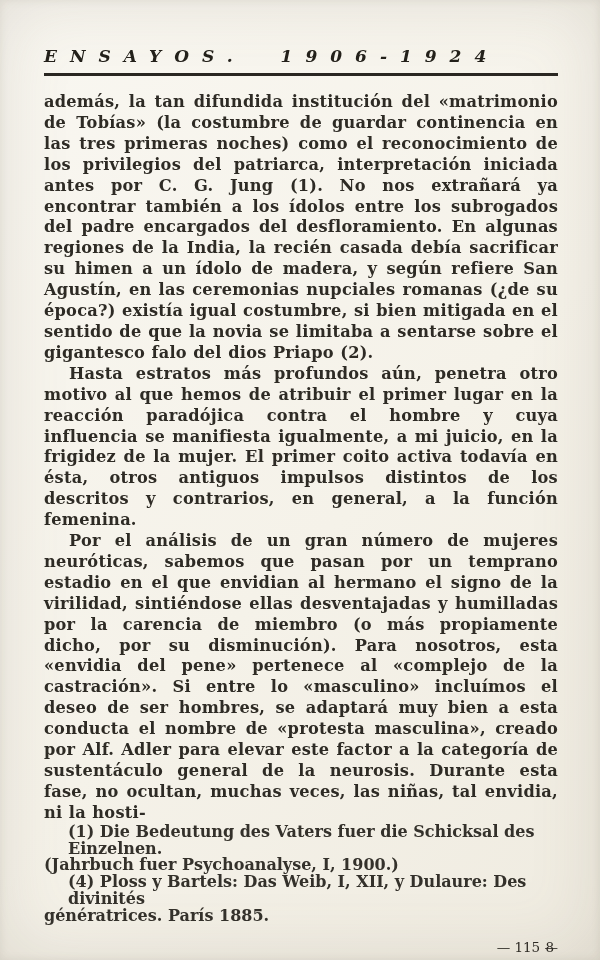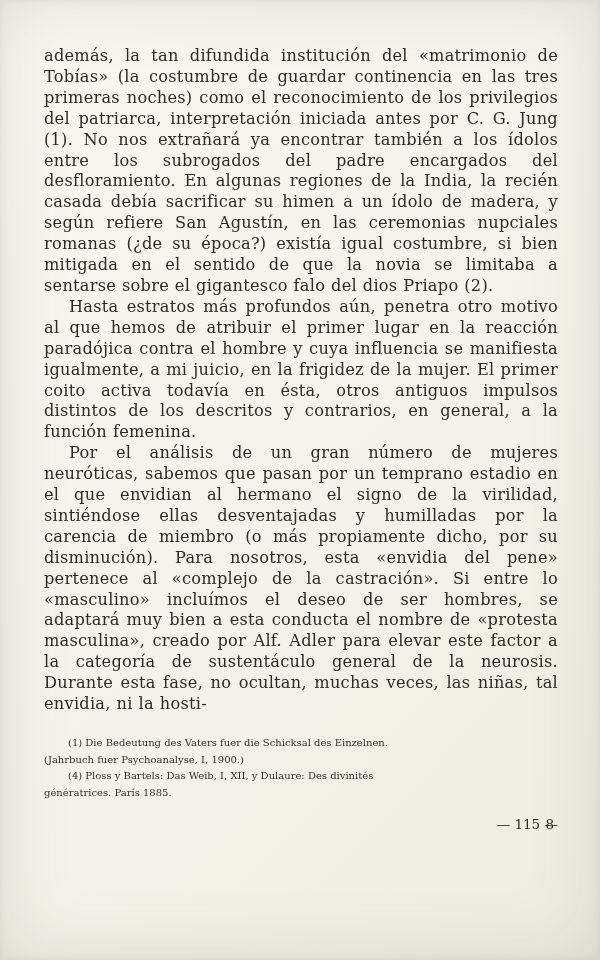--- a/index.html
+++ b/index.html
@@ -37,36 +37,38 @@
     border: none;
     border-top: 3px solid #2a2722;
     margin: 7px 0 0 0;
   }
   .body-text {
     font-size: 16.2px;
     line-height: 20.9px;
     text-align: justify;
     letter-spacing: 0.25px;
     word-spacing: 0.5px;
+    font-weight: bold;
   }
   .para {
     margin: 0;
     text-indent: 25px;
     hyphens: auto;
   }
   .para.no-indent {
     text-indent: 0;
   }
   .bottom-block {
     margin-top: auto;
   }
   .footnotes {
-    font-size: 10px;
+    font-size: 16px;
     line-height: 16.8px;
     color: #34312b;
+    font-weight: bold;
   }
   .footnote {
     margin: 0;
   }
   .fn-line {
     display: block;
   }
   .fn-line.indent {
     padding-left: 24px;
   }
@@ -81,20 +83,24 @@
     position: absolute;
     right: 4px;
     top: 0;
   }
 </style>
 </head>
 <body>
 
 <div class="page">
 
+  <header class="page-header">
+    <div class="header-title">ENSAYOS. 1906-1924</div>
+    <hr class="header-rule">
+  </header>
 
   <main class="body-text">
     <p class="para no-indent">además, la tan difundida institución del «matrimonio de Tobías» (la costumbre de guardar continencia en las tres primeras noches) como el reconocimiento de los privilegios del patriarca, interpretación iniciada antes por C. G. Jung (1). No nos extrañará ya encontrar también a los ídolos entre los subrogados del padre encargados del desfloramiento. En algunas regiones de la India, la recién casada debía sacrificar su himen a un ídolo de madera, y según refiere San Agustín, en las ceremonias nupciales romanas (¿de su época?) existía igual costumbre, si bien mitigada en el sentido de que la novia se limitaba a sentarse sobre el gigantesco falo del dios Priapo (2).</p>
     <p class="para">Hasta estratos más profundos aún, penetra otro motivo al que hemos de atribuir el primer lugar en la reacción paradójica contra el hombre y cuya influencia se manifiesta igualmente, a mi juicio, en la frigidez de la mujer. El primer coito activa todavía en ésta, otros antiguos impulsos distintos de los descritos y contrarios, en general, a la función femenina.</p>
     <p class="para">Por el análisis de un gran número de mujeres neuróticas, sabemos que pasan por un temprano estadio en el que envidian al hermano el signo de la virilidad, sintiéndose ellas desventajadas y humilladas por la carencia de miembro (o más propiamente dicho, por su disminución). Para nosotros, esta «envidia del pene» pertenece al «complejo de la castración». Si entre lo «masculino» incluímos el deseo de ser hombres, se adaptará muy bien a esta conducta el nombre de «protesta masculina», creado por Alf. Adler para elevar este factor a la categoría de sustentáculo general de la neurosis. Durante esta fase, no ocultan, muchas veces, las niñas, tal envidia, ni la hosti-</p>
   </main>
 
   <div class="bottom-block">
     <section class="footnotes">
       <p class="footnote">

